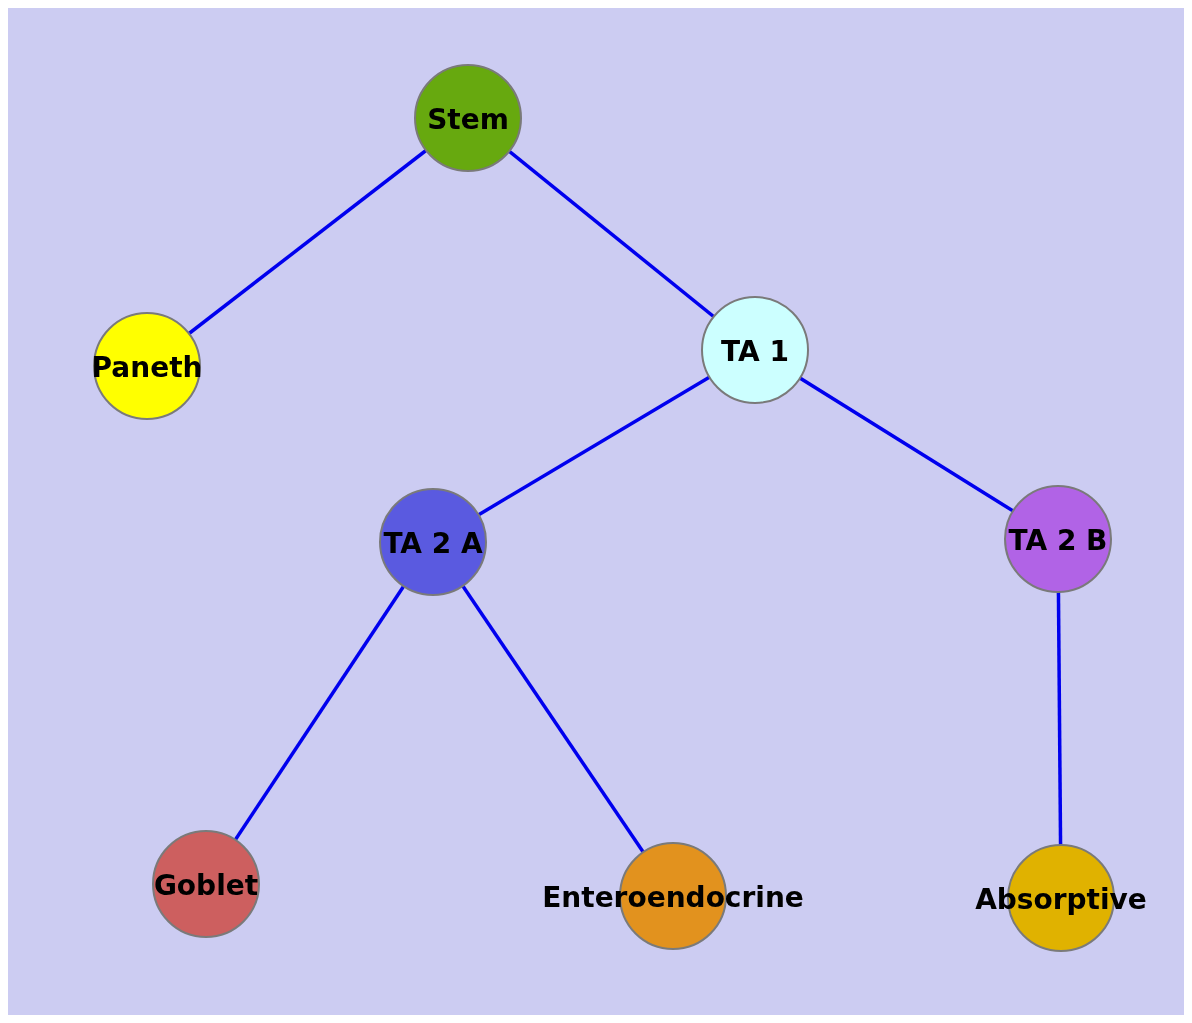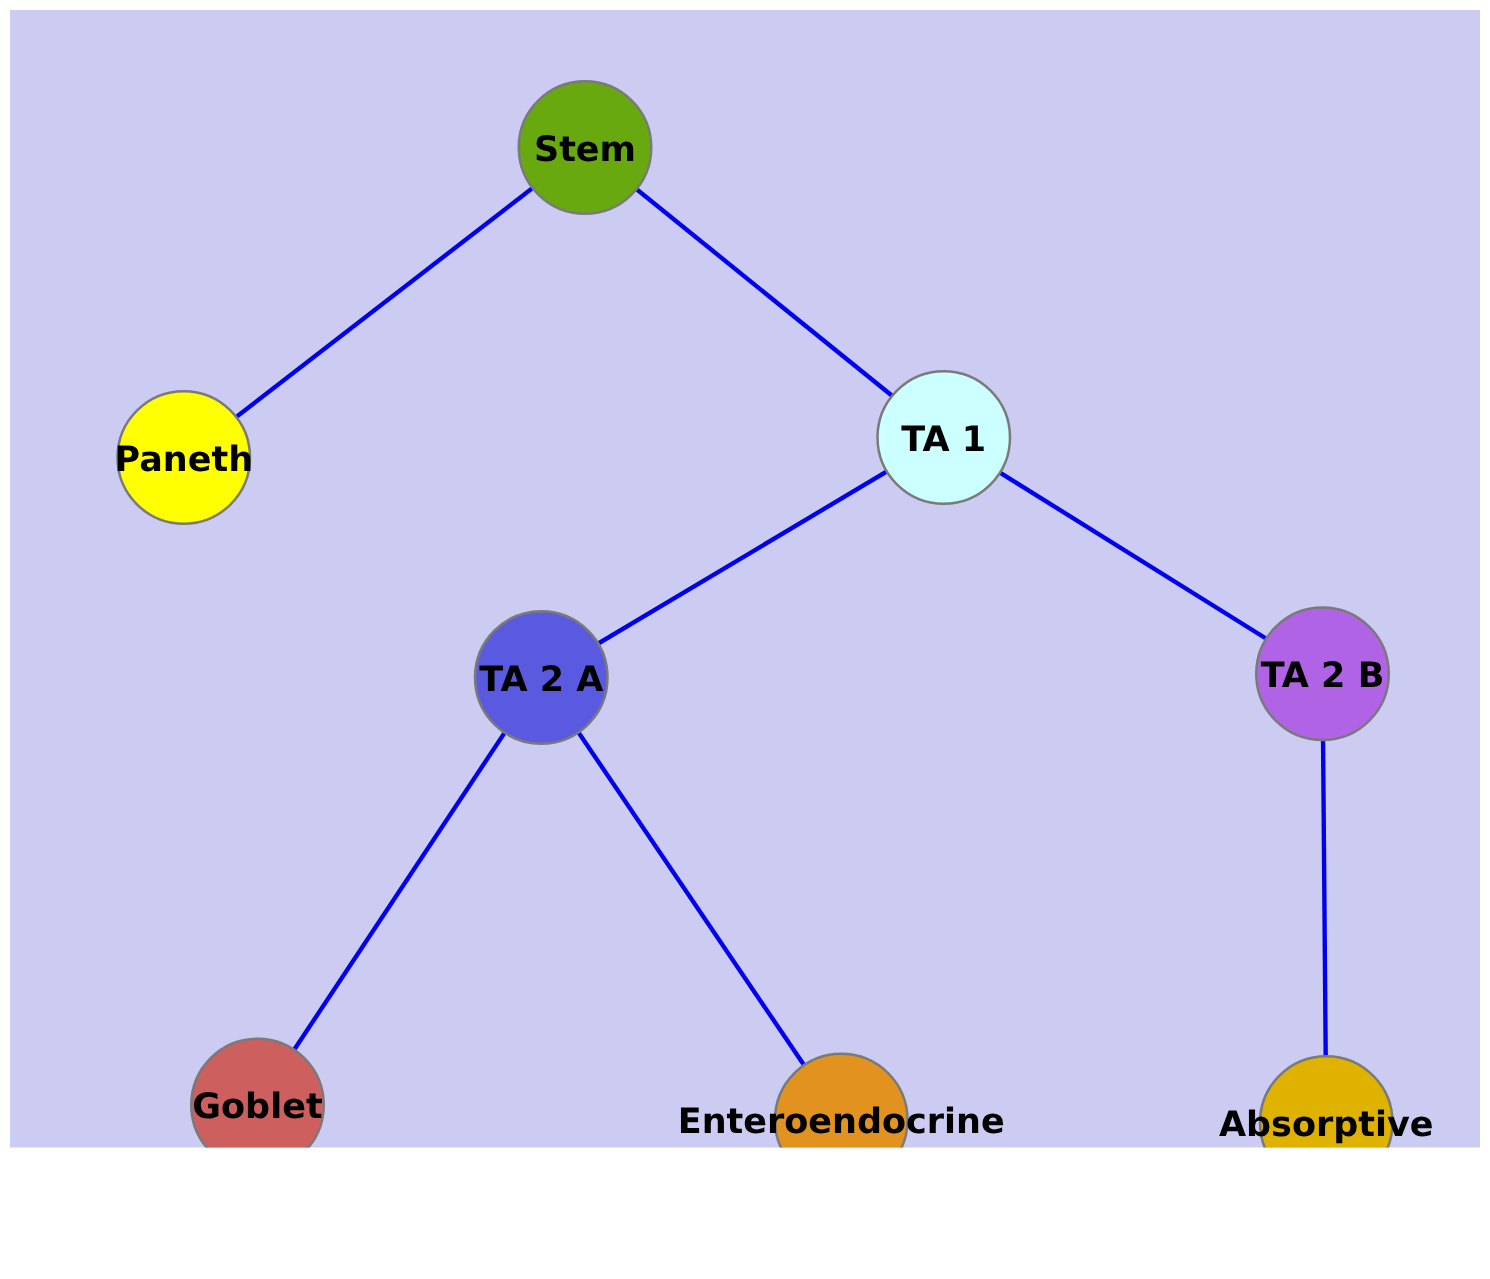--- a/index.html
+++ b/index.html
@@ -3,21 +3,21 @@
 <meta charset="utf-8">
 <style>
   html, body {
     margin: 0;
     padding: 0;
     background: #ffffff;
   }
   .page {
     position: relative;
     width: 1192px;
-    height: 918px;
+    height: 1023px;
     overflow: hidden;
     font-family: "DejaVu Sans", "Liberation Sans", sans-serif;
   }
   svg.diagram {
     position: absolute;
     top: 0;
     left: 0;
     display: block;
   }
   text.node-label {

